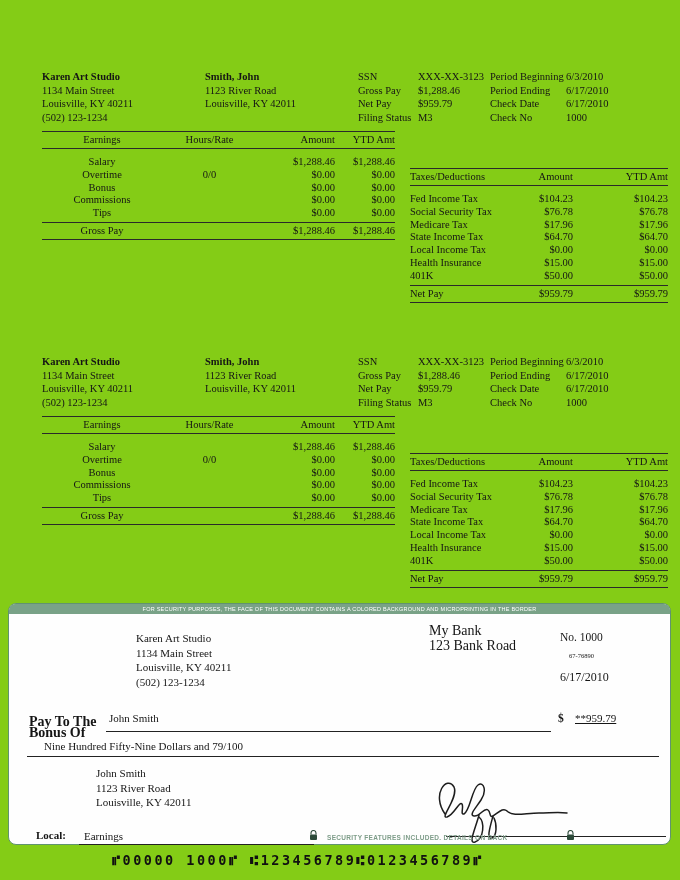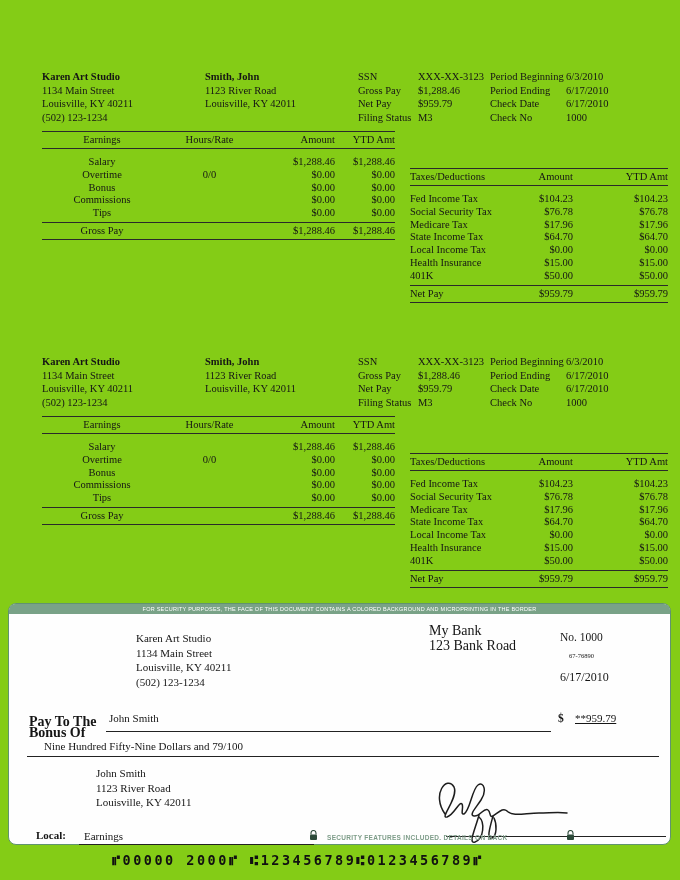--- a/index.html
+++ b/index.html
@@ -403,14 +403,14 @@
       <path d="M2 4.5 V3 a2.5 2.5 0 0 1 5 0 V4.5" fill="none" stroke="#2c4a3a" stroke-width="1.1"></path>
       <rect x="1" y="4.5" width="7" height="5.5" rx="1" fill="#2c4a3a"></rect>
     </svg>
     <div class="security-note">SECURITY FEATURES INCLUDED. DETAILS ON BACK</div>
     <svg class="lock-2" width="9" height="11" viewBox="0 0 9 11">
       <path d="M2 4.5 V3 a2.5 2.5 0 0 1 5 0 V4.5" fill="none" stroke="#2c4a3a" stroke-width="1.1"></path>
       <rect x="1" y="4.5" width="7" height="5.5" rx="1" fill="#2c4a3a"></rect>
     </svg>
   </div>
 
-  <div class="micr">⑈00000 2000⑈ ⑆123456789⑆0123456789⑈</div>
+  <div class="micr">⑈00000 1000⑈ ⑆123456789⑆0123456789⑈</div>
 </div>
 
 </body></html>

